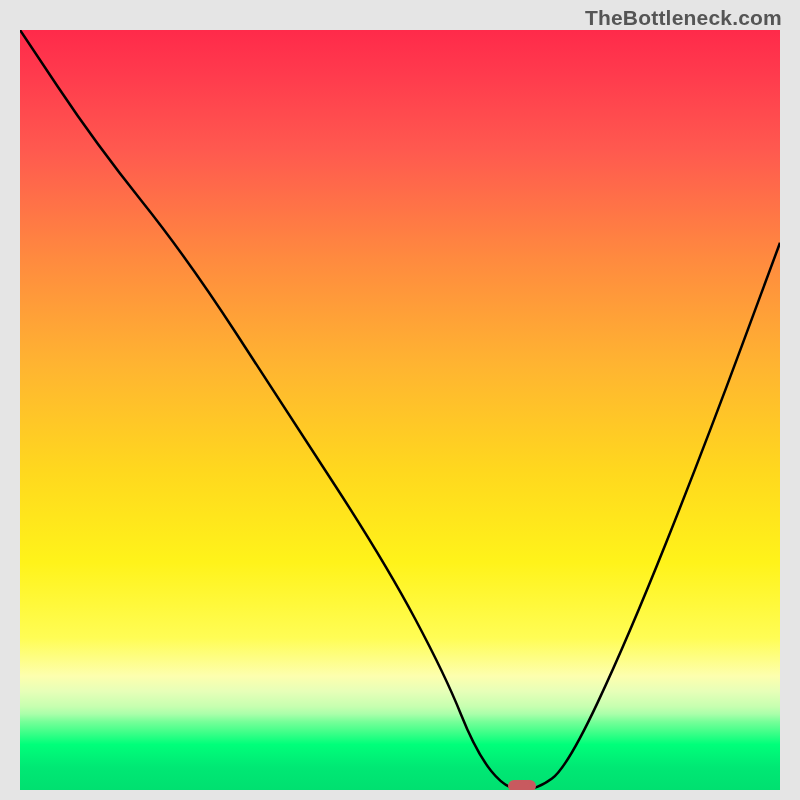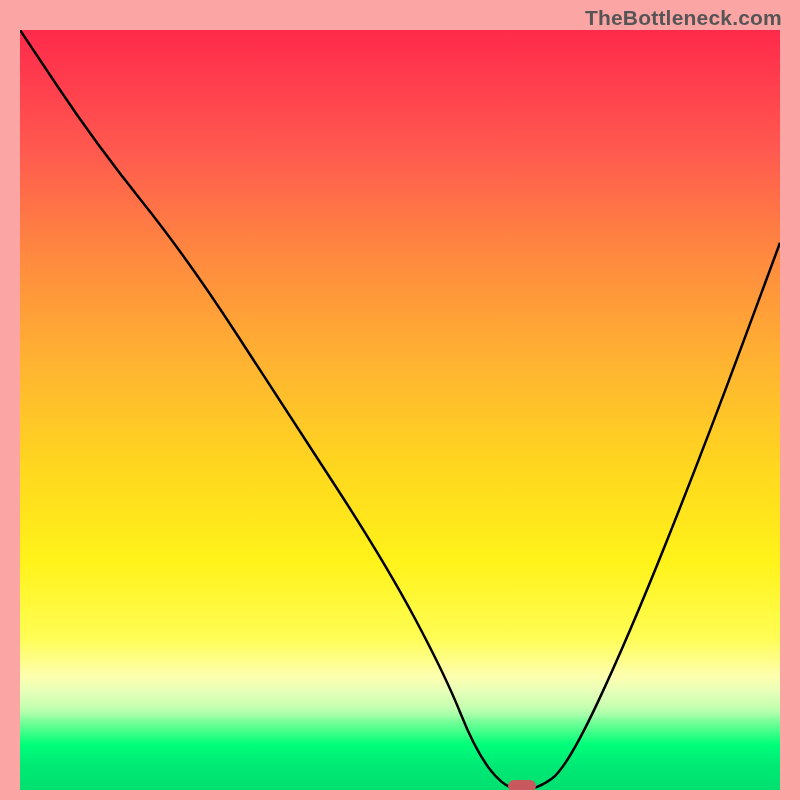--- a/index.html
+++ b/index.html
@@ -7,21 +7,21 @@
     padding: 0;
     width: 800px;
     height: 800px;
     background: #000;
     font-family: Arial, Helvetica, sans-serif;
   }
   .frame {
     position: relative;
     width: 800px;
     height: 800px;
-    background: #fca5a5;
+    background: #e5e5e5;
   }
   .watermark {
     position: absolute;
     top: 6px;
     right: 18px;
     color: #555;
     font-size: 21px;
     font-weight: 600;
     letter-spacing: 0.2px;
     z-index: 10;

